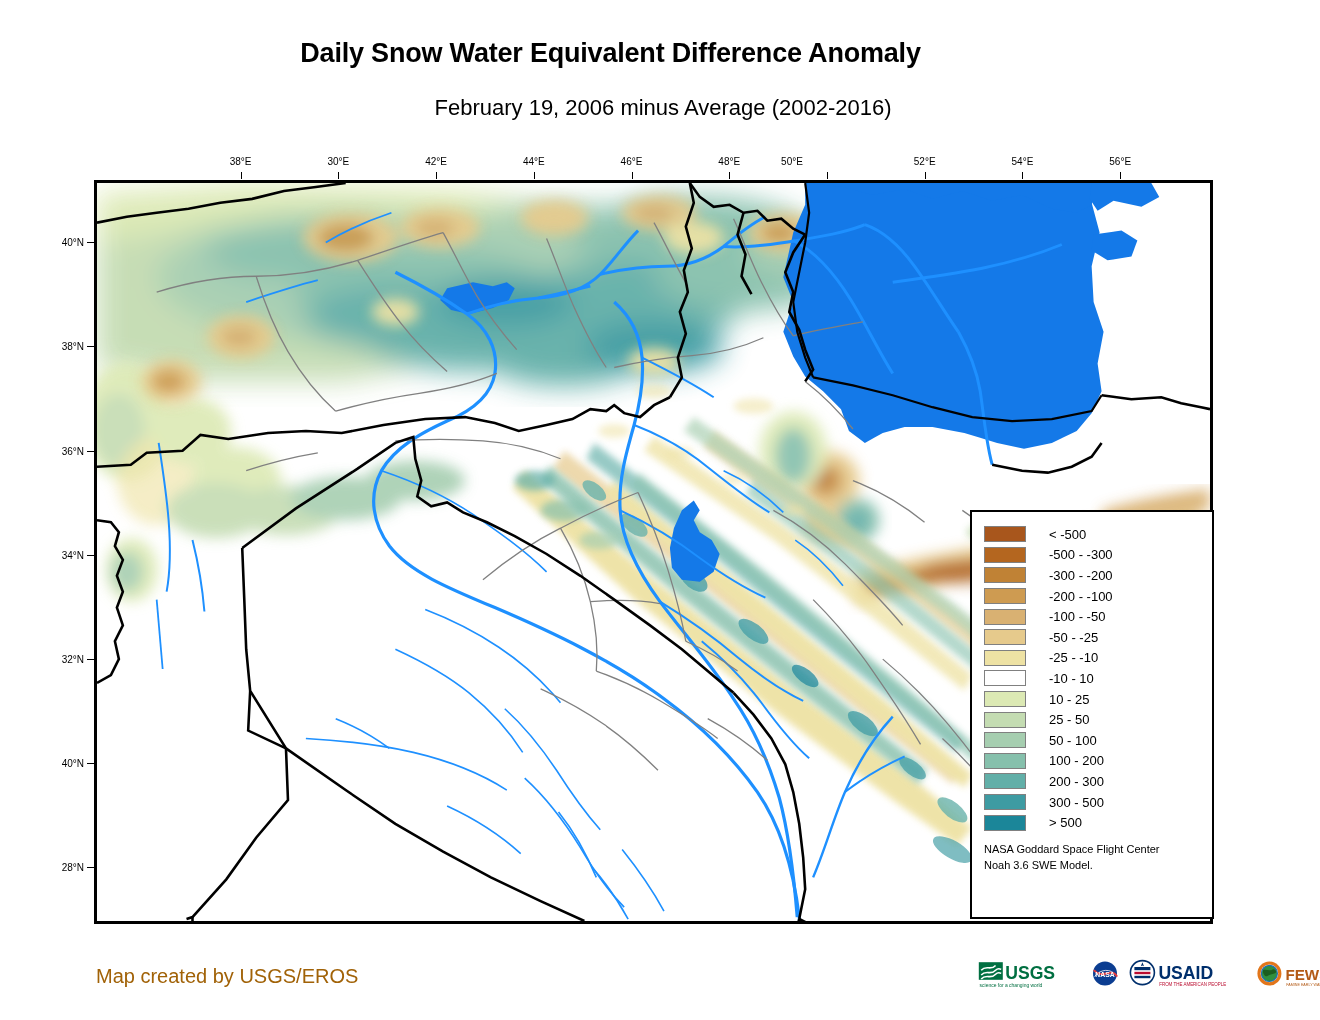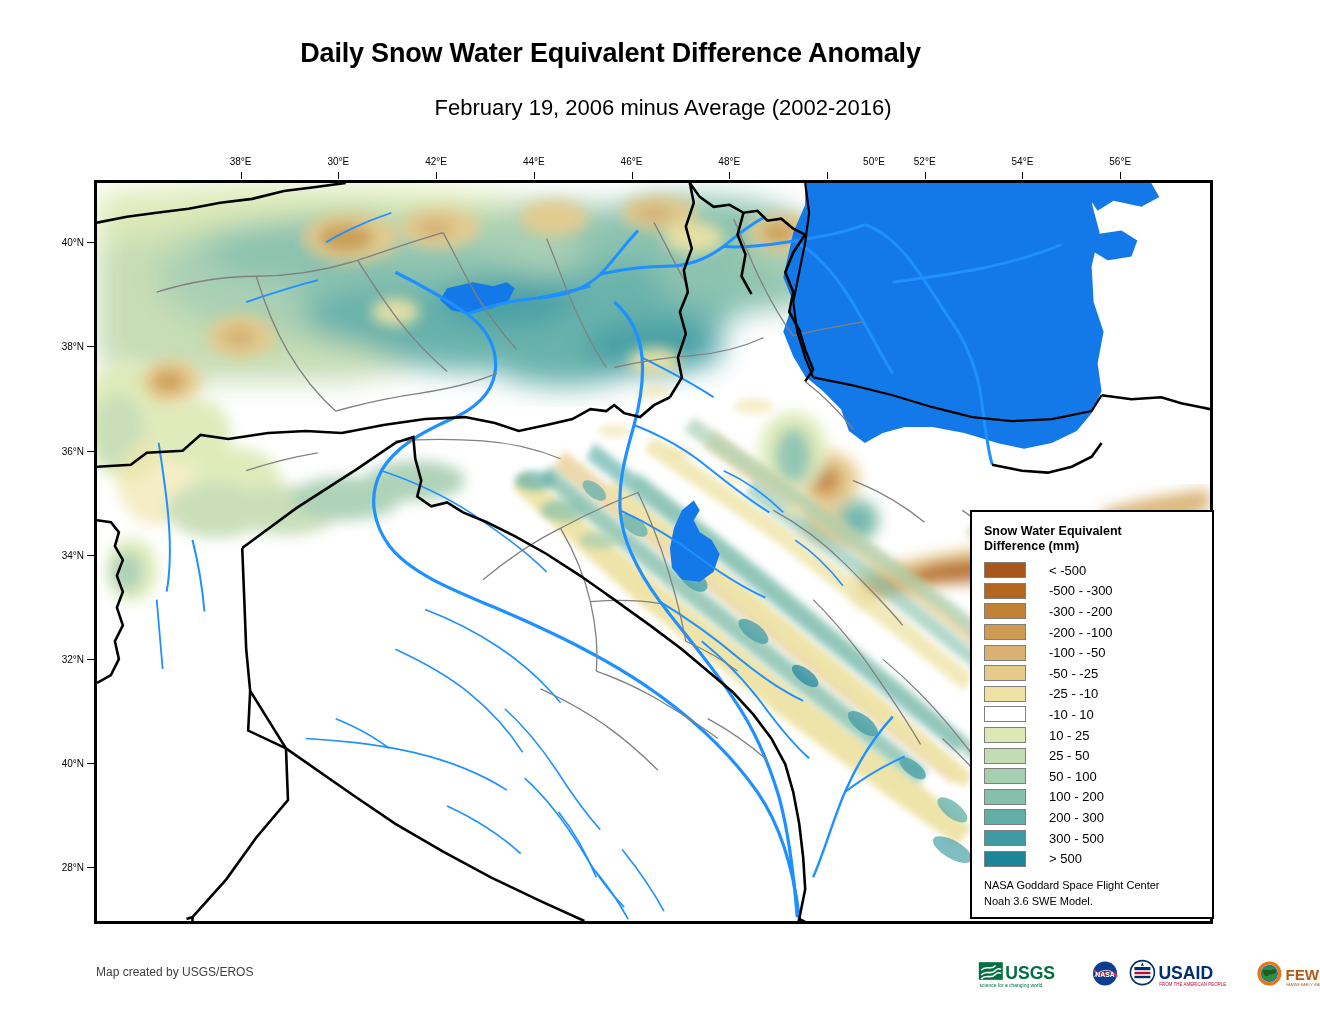--- a/index.html
+++ b/index.html
@@ -127,22 +127,22 @@
     line-height: 16px;
     color: #000;
     white-space: pre-line;
   }
 
   
   #credit {
     position: absolute;
     left: 96px;
     top: 965px;
-    font-size: 12px;
-    color: #404040;
+    font-size: 20px;
+    color: #a16207;
   }
   #logos {
     position: absolute;
     left: 978px;
     top: 957px;
     height: 36px;
     display: flex;
     align-items: center;
     gap: 7px;
   }
@@ -160,21 +160,21 @@
     <div class="lon-label" style="left: 338.323px; top: 156px;">30°E</div>
     <div class="lon-tick" style="left: 338.323px; top: 172px;"></div>
     <div class="lon-label" style="left: 436.052px; top: 156px;">42°E</div>
     <div class="lon-tick" style="left: 436.052px; top: 172px;"></div>
     <div class="lon-label" style="left: 533.782px; top: 156px;">44°E</div>
     <div class="lon-tick" style="left: 533.782px; top: 172px;"></div>
     <div class="lon-label" style="left: 631.511px; top: 156px;">46°E</div>
     <div class="lon-tick" style="left: 631.511px; top: 172px;"></div>
     <div class="lon-label" style="left: 729.24px; top: 156px;">48°E</div>
     <div class="lon-tick" style="left: 729.24px; top: 172px;"></div>
-    <div class="lon-label" style="left: 874px; top: 156px;">50°E</div>
+    <div class="lon-label" style="left: 792px; top: 156px;">50°E</div>
     <div class="lon-tick" style="left: 826.969px; top: 172px;"></div>
     <div class="lon-label" style="left: 924.699px; top: 156px;">52°E</div>
     <div class="lon-tick" style="left: 924.699px; top: 172px;"></div>
     <div class="lon-label" style="left: 1022.43px; top: 156px;">54°E</div>
     <div class="lon-tick" style="left: 1022.43px; top: 172px;"></div>
     <div class="lon-label" style="left: 1120.16px; top: 156px;">56°E</div>
     <div class="lon-tick" style="left: 1120.16px; top: 172px;"></div>
     <div class="lat-label" style="top: 242.434px; left: 40px; width: 44px;">40°N</div>
     <div class="lat-tick" style="top: 242.434px;"></div>
     <div class="lat-label" style="top: 346.49px; left: 40px; width: 44px;">38°N</div>
@@ -494,22 +494,20 @@
         <path d="M0,340 L14,342 L22,352 L18,366 L26,380 L20,396 L26,412 L20,428 L26,446 L18,462 L22,480 L14,496 L0,504"></path>
 
         <path d="M0,40 L30,34 L60,30 L92,26 L124,20 L156,16 L188,8 L220,4 L250,0"></path>
       </g>
 
     </g>
   </svg>
 </div>
 
 <div id="legend">
-  <div id="legend-title">Snow Water Equivalent
-Difference (mm)</div>
   <div id="legend-items">
       <div class="legend-row">
         <div class="legend-swatch" style="background: rgb(168, 86, 28); border-color: rgb(128, 128, 128);"></div>
         <div class="legend-label">&lt; -500</div>
       </div>
       <div class="legend-row">
         <div class="legend-swatch" style="background: rgb(180, 102, 31); border-color: rgb(128, 128, 128);"></div>
         <div class="legend-label">-500 - -300</div>
       </div>
       <div class="legend-row">

